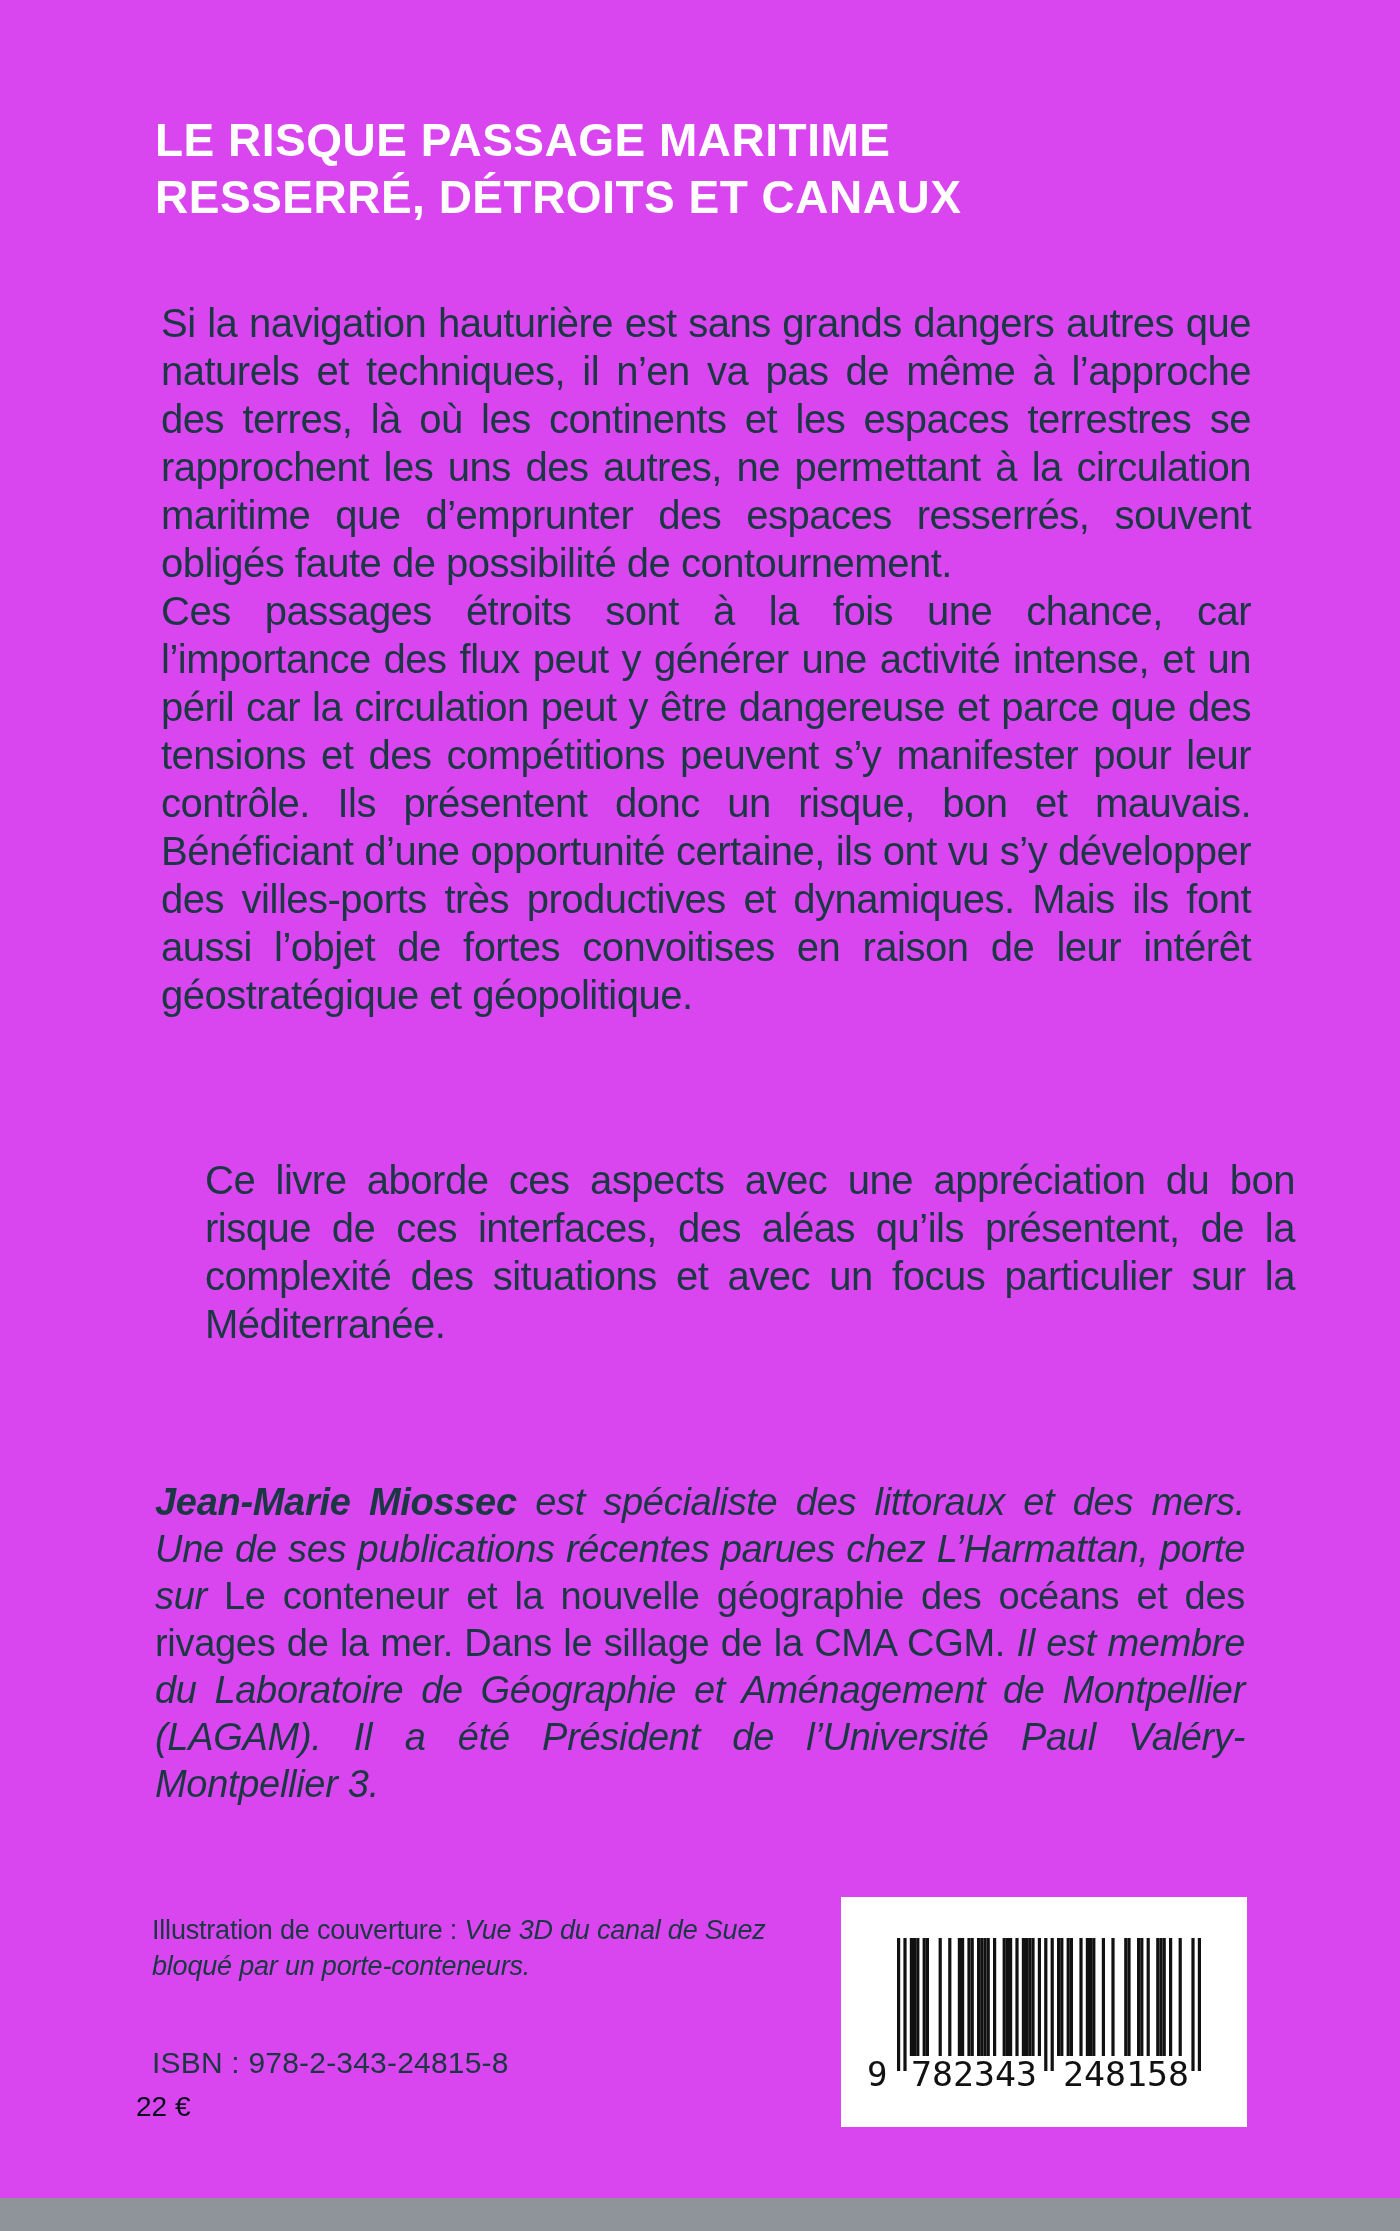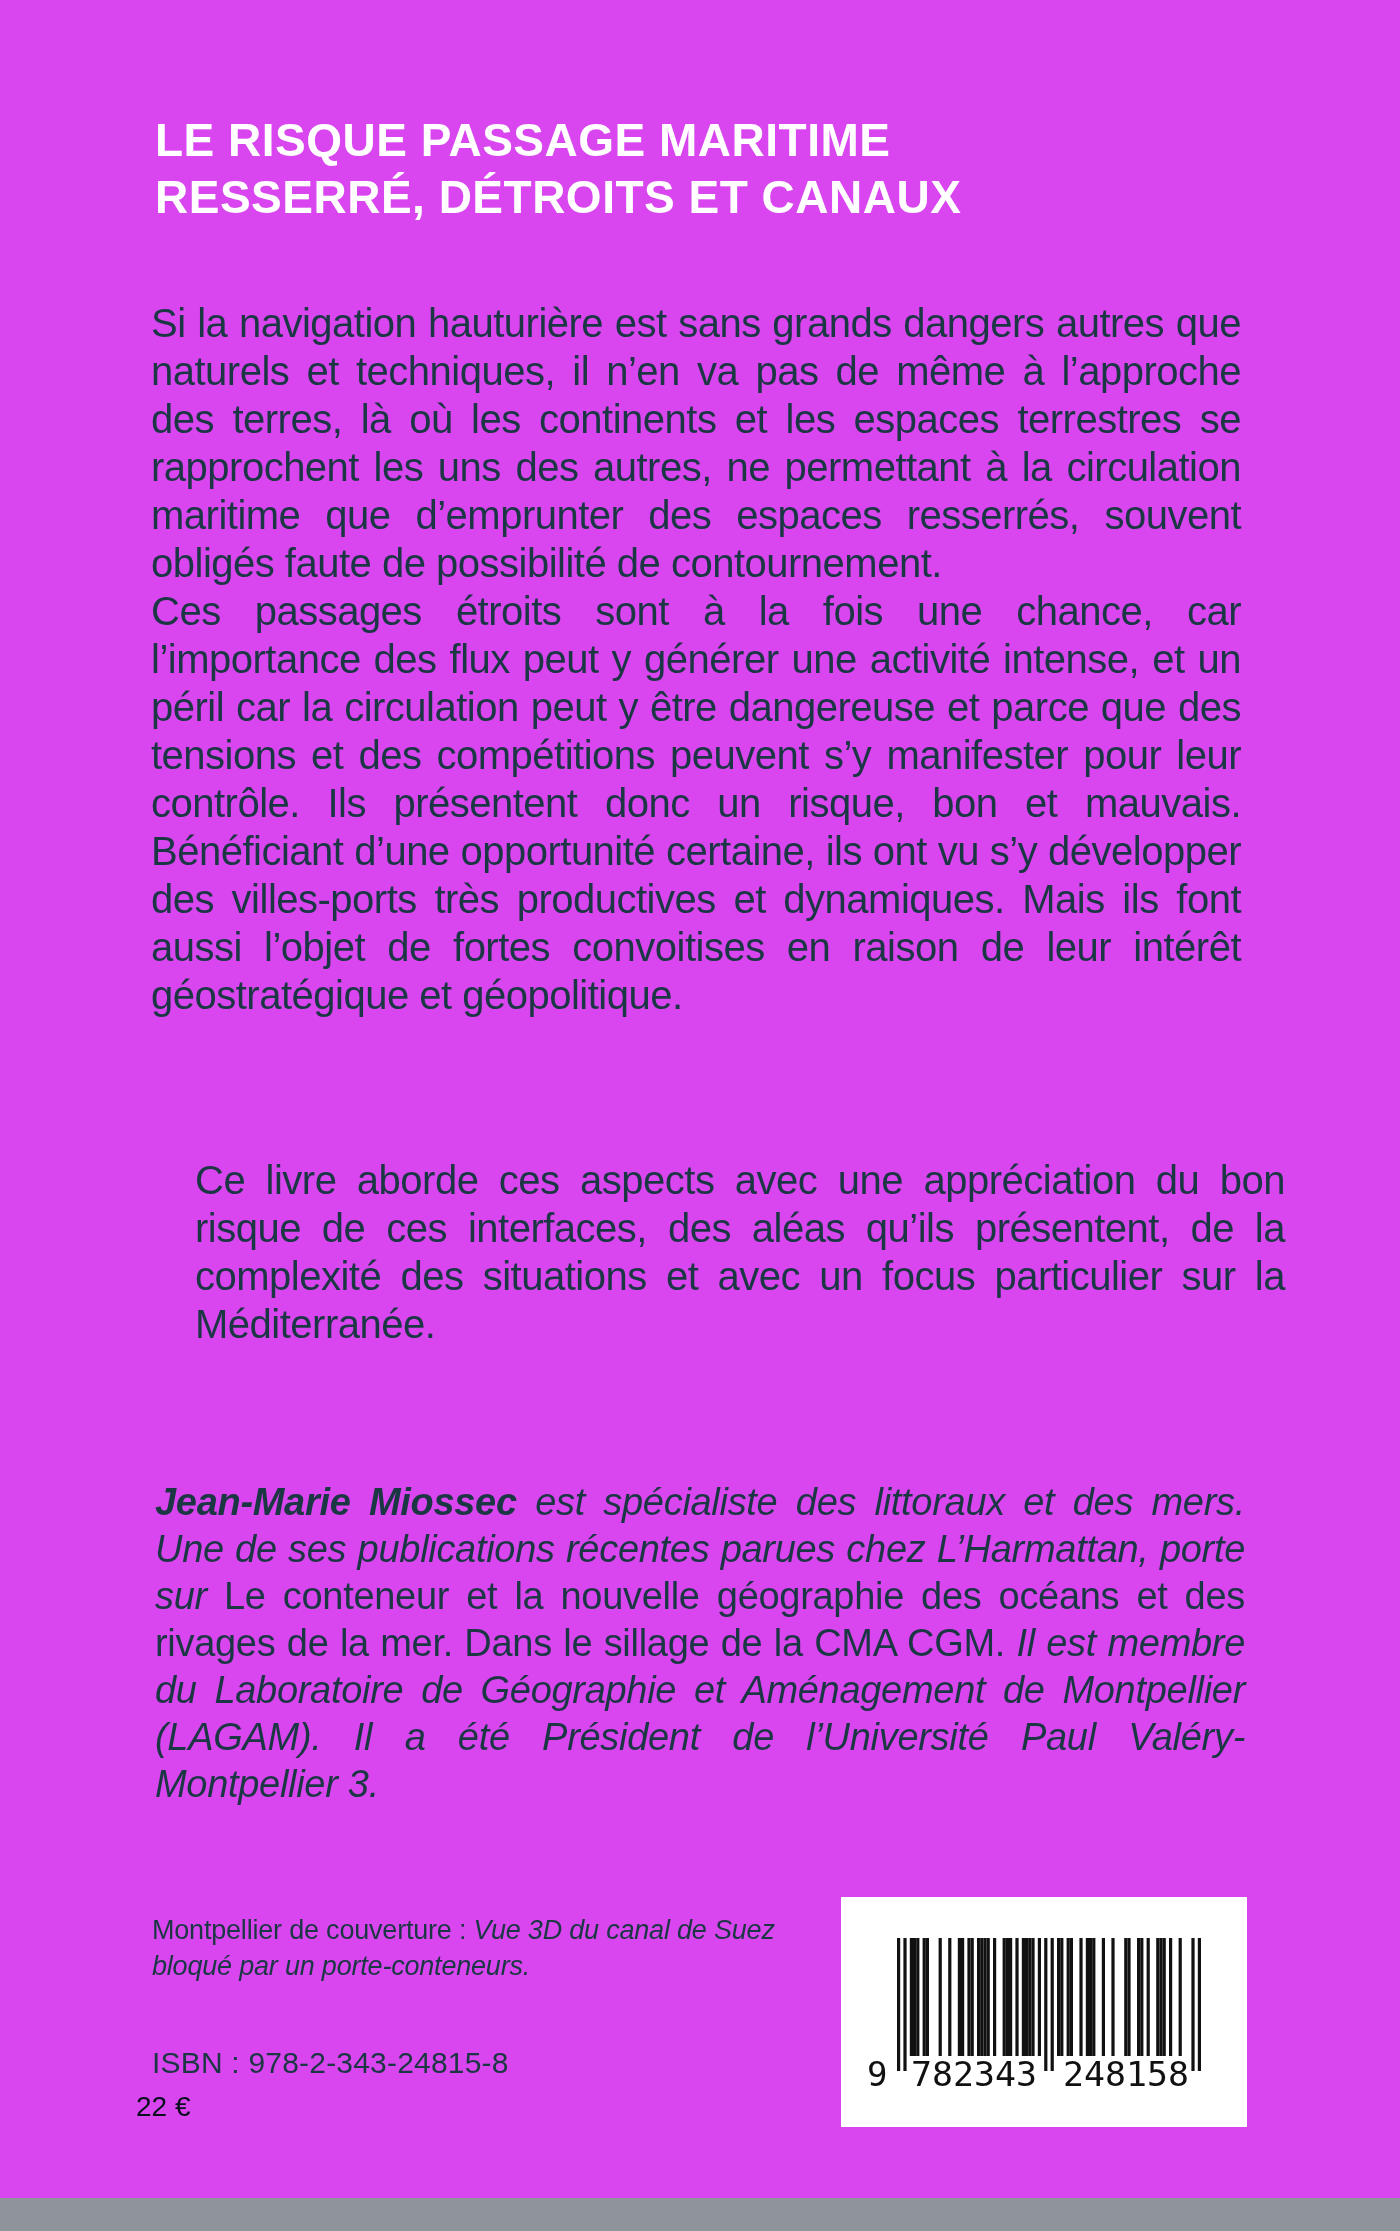--- a/index.html
+++ b/index.html
@@ -9,21 +9,21 @@
     background:#d946ef;color:#1b3744;
     font-family:"Liberation Sans",sans-serif;
     -webkit-font-smoothing:antialiased;
   }
   .title{
     position:absolute;left:155px;top:112px;
     font-weight:bold;font-size:46px;line-height:57px;
     color:#ffffff;letter-spacing:.5px;white-space:nowrap;
   }
   .body-block{
-    position:absolute;left:151px;width:1090px;
+    position:absolute;left:161px;width:1090px;
     font-size:40px;line-height:48px;letter-spacing:-.5px;
     text-align:justify;
   }
   .body-block p{margin:0;padding:0;}
   .synopsis{top:299px;}
   .para3{top:1156px;margin-left:44px;}
   .bio{
     position:absolute;left:155px;top:1441px;width:1090px;
     font-size:38px;line-height:47px;letter-spacing:-.3px;
     font-style:italic;text-align:justify;
@@ -71,21 +71,21 @@
 
   <div class="body-block para3">
     <p>Ce livre aborde ces aspects avec une appréciation du bon risque de ces interfaces, des aléas qu’ils présentent, de la complexité des situations et avec un focus particulier sur la Méditerranée.</p>
   </div>
 
   <div class="bio">
     <p><span class="run-bold-italic">Jean-Marie Miossec</span><span class="run-italic"> est spécialiste des littoraux et des mers. Une de ses publications récentes parues chez L’Harmattan, porte sur </span><span class="run-regular">Le conteneur et la nouvelle géographie des océans et des rivages de la mer. Dans le sillage de la CMA CGM.</span><span class="run-italic"> Il est membre du Laboratoire de Géographie et Aménagement de Montpellier (LAGAM). Il a été Président de l’Université Paul Valéry-Montpellier 3.</span></p>
   </div>
 
   <div class="credit">
-    <div><span class="run-regular">Montpellier de couverture : </span><span class="run-italic">Vue 3D du canal de Suez bloqué par un porte-conteneurs.</span></div>
+    <div><span class="run-regular">Illustration de couverture : </span><span class="run-italic">Vue 3D du canal de Suez bloqué par un porte-conteneurs.</span></div>
   </div>
 
   <div class="isbn">ISBN : 978-2-343-24815-8</div>
 
   <div class="price">22 €</div>
 
   <div class="barcode-box">
     <svg width="345" height="155">
         <rect x="36.0" y="0" width="3.2" height="133"></rect>
         <rect x="42.4" y="0" width="3.2" height="133"></rect>

